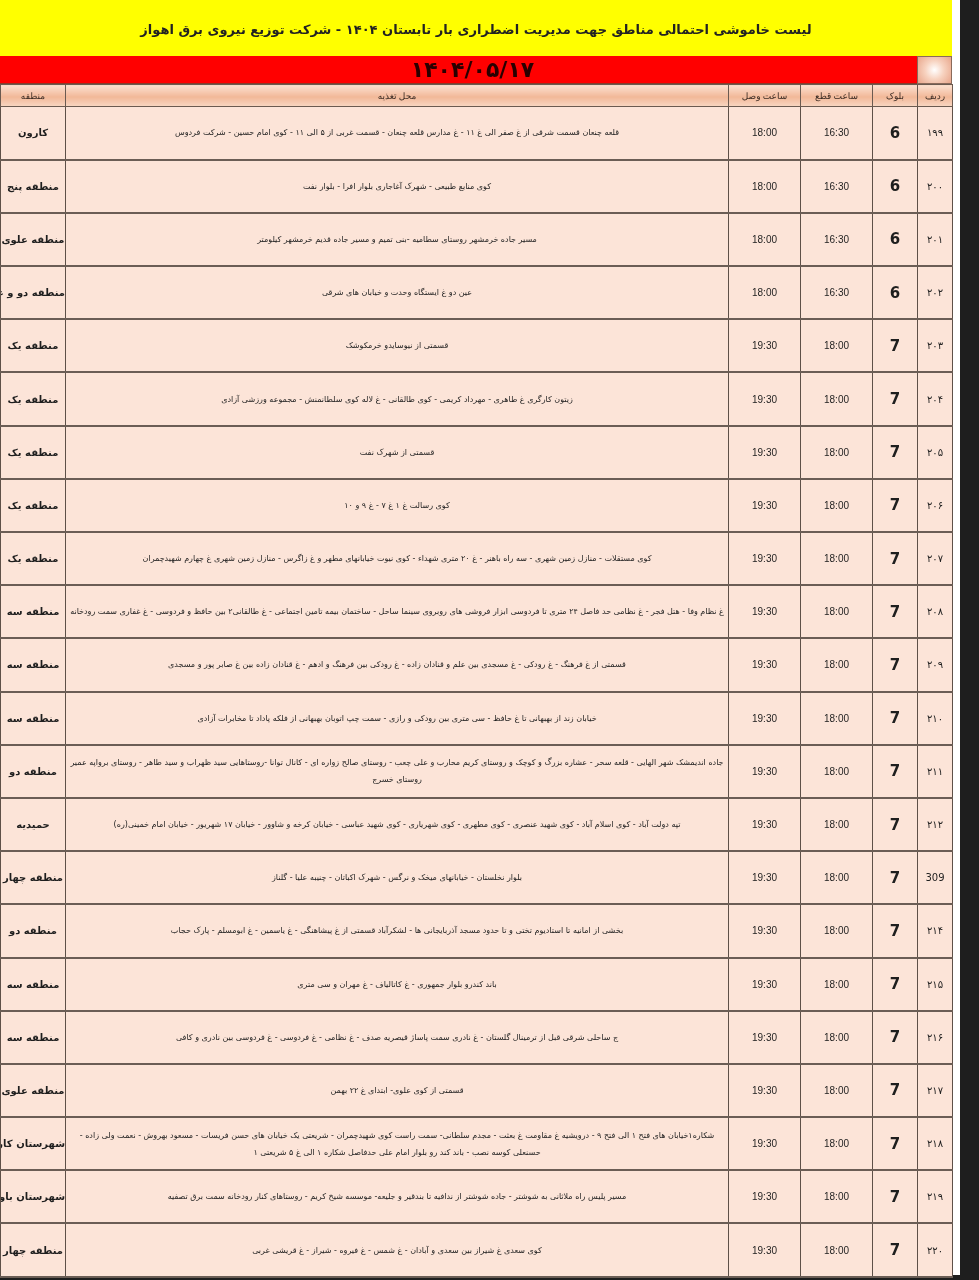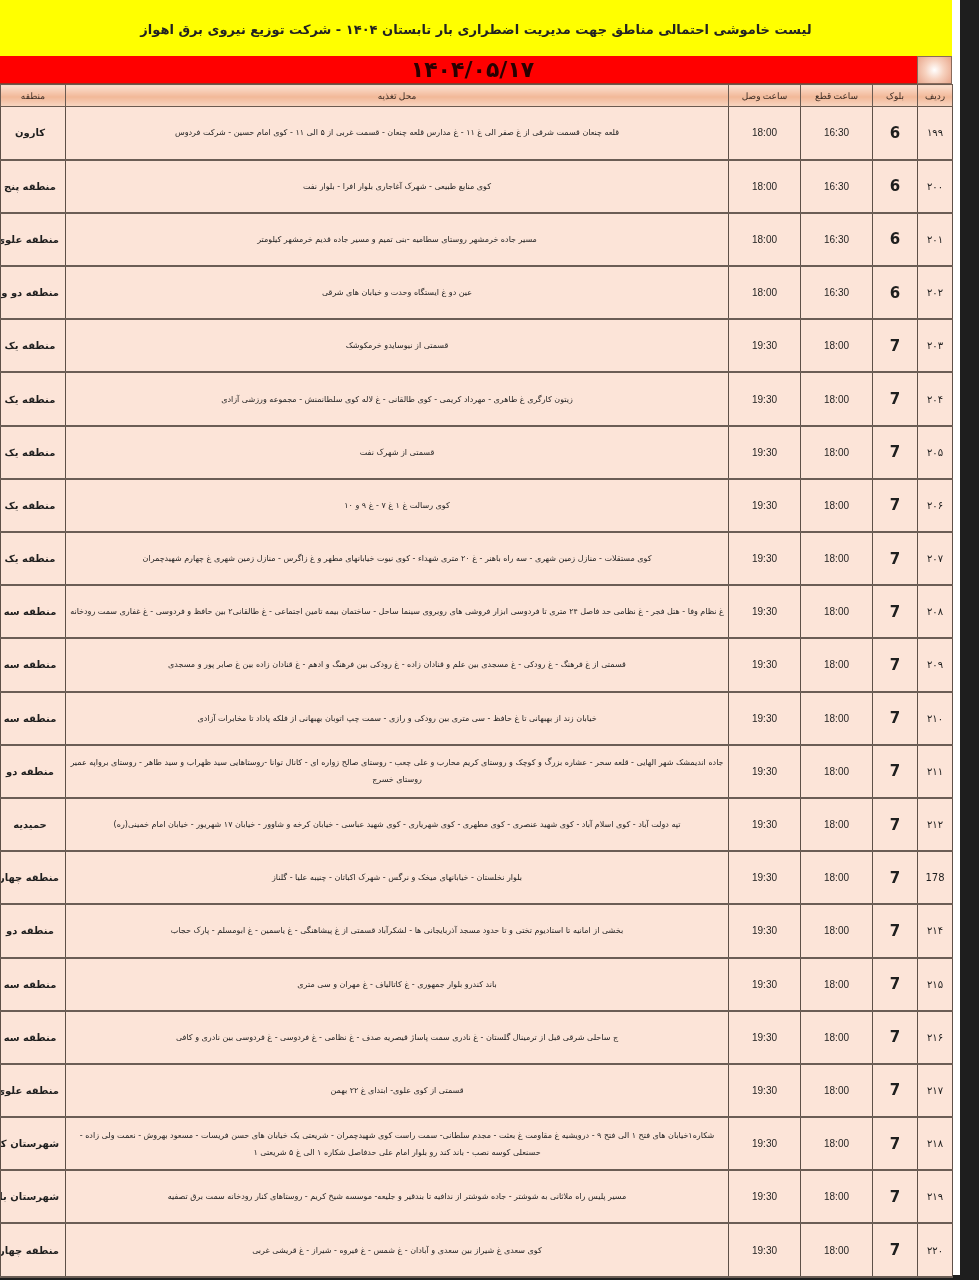--- a/index.html
+++ b/index.html
@@ -45,21 +45,21 @@
     background: #fce4d8;
     border: 1px solid #5e5048;
     border-bottom: 2px solid #6b5d55;
     text-align: center; vertical-align: middle;
     color: #1e1e1e;
   }
   td.c-row { font-size: 10px; }
   td.c-block { font-size: 15px; font-weight: bold; }
   td.c-time { font-size: 10px; font-weight: normal; font-family: "Liberation Sans", sans-serif; }
   td.c-feed { font-size: 8px; font-weight: normal; line-height: 17px; padding: 4px 4px; }
-  td.c-zone { font-size: 10px; font-weight: bold; white-space: nowrap; overflow: hidden; text-align: right; padding-right: 6px; direction: rtl; }
+  td.c-zone { font-size: 10px; font-weight: bold; white-space: nowrap; overflow: hidden; text-align: right; padding-right: 0; direction: rtl; }
 </style>
 </head>
 <body>
 
 <div class="sheet">
   <div class="title-bar">
     <span>لیست خاموشی احتمالی مناطق جهت مدیریت اضطراری بار تابستان ۱۴۰۴ - شرکت توزیع نیروی برق اهواز</span>
   </div>
   <div class="date-bar">
     <span>۱۴۰۴/۰۵/۱۷</span>
@@ -192,21 +192,21 @@
         </tr>
       <tr>
           <td class="c-row">۲۱۲</td>
           <td class="c-block">7</td>
           <td class="c-time">18:00</td>
           <td class="c-time">19:30</td>
           <td class="c-feed">تپه دولت آباد - کوی اسلام آباد - کوی شهید عنصری - کوی مطهری - کوی شهریاری - کوی شهید عباسی - خیابان کرخه و شاوور - خیابان ۱۷ شهریور - خیابان امام خمینی(ره)</td>
           <td class="c-zone">حمیدیه</td>
         </tr>
       <tr>
-          <td class="c-row">178</td>
+          <td class="c-row">309</td>
           <td class="c-block">7</td>
           <td class="c-time">18:00</td>
           <td class="c-time">19:30</td>
           <td class="c-feed">بلوار نخلستان - خیابانهای میخک و نرگس - شهرک اکباتان - چنیبه علیا - گلناز</td>
           <td class="c-zone">منطقه چهار</td>
         </tr>
       <tr>
           <td class="c-row">۲۱۴</td>
           <td class="c-block">7</td>
           <td class="c-time">18:00</td>

